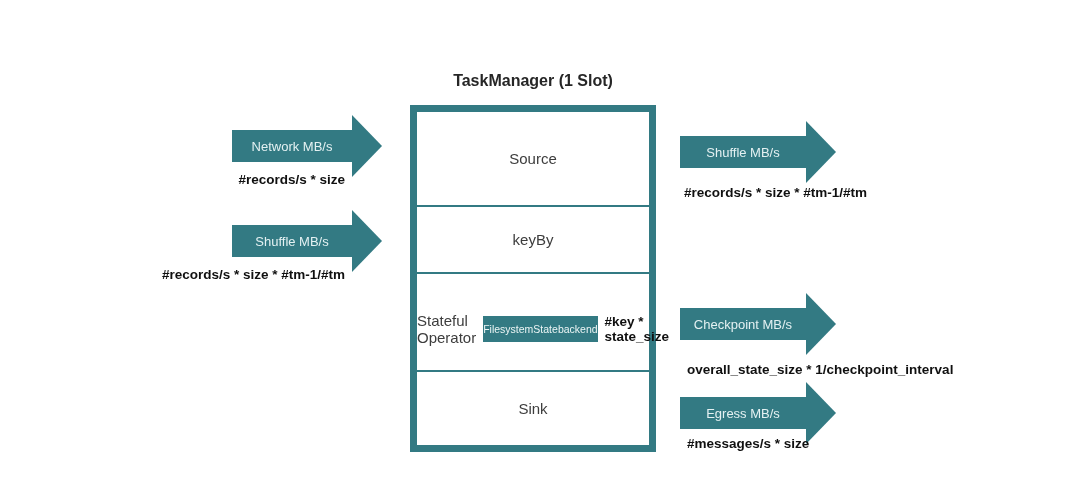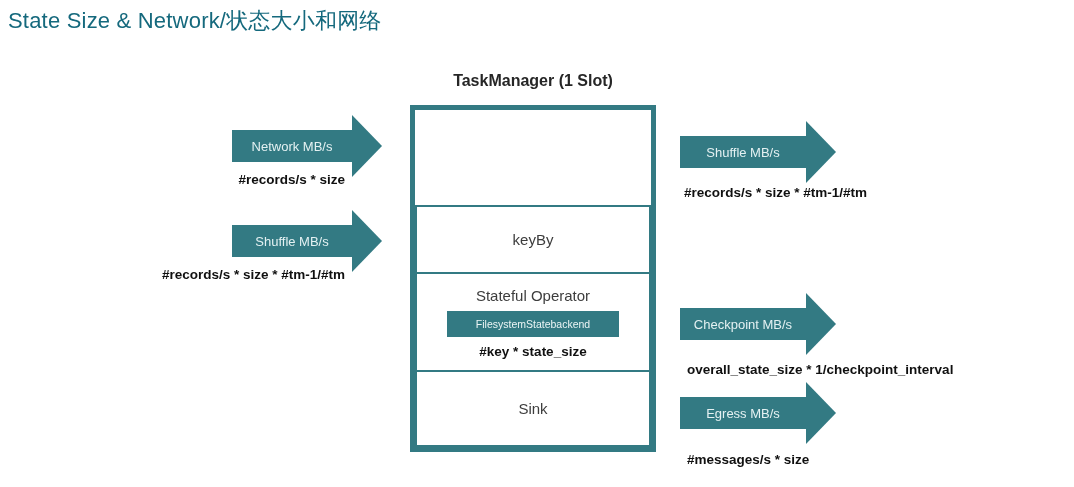--- a/index.html
+++ b/index.html
@@ -27,21 +27,21 @@
     border:5px solid var(--accent);box-sizing:border-box;background:#fff;
   }
   .op-box{
     position:absolute;left:415px;width:236px;box-sizing:border-box;
     border:2px solid var(--accent);background:#fff;
     display:flex;align-items:center;justify-content:center;
     font-size:15px;color:var(--label);
   }
   #op-source{top:110px;height:97px;}
   #op-keyby{top:205px;height:69px;}
-  #op-stateful{top:272px;height:100px;flex-direction:column;justify-content:flex-start;padding-top:13px;gap:7px;}
+  #op-stateful{top:272px;height:100px;flex-direction:row;justify-content:flex-start;padding-top:13px;gap:7px;}
   #op-sink{top:370px;height:77px;}
   .backend-chip{
     background:var(--accent);color:#ecf5f5;font-size:10.5px;
     width:172px;height:26px;display:flex;align-items:center;justify-content:center;
     white-space:nowrap;
   }
   .state-formula{font-weight:700;font-size:13.5px;color:var(--formula);}
   .arrow{position:absolute;display:flex;align-items:center;}
   .arrow-rect{
     flex:1;height:32px;background:var(--accent);color:var(--arrowText);
@@ -59,33 +59,35 @@
   #arrow-checkpoint{left:680px;top:293px;width:156px;}
   #arrow-egress{left:680px;top:382px;width:156px;}
   .formula{
     position:absolute;font-weight:700;font-size:13.5px;color:var(--formula);
     white-space:nowrap;
   }
   #f-ingress{right:729px;top:172px;text-align:right;}
   #f-shuffle-in{right:729px;top:267px;text-align:right;}
   #f-shuffle-out{left:684px;top:185px;}
   #f-checkpoint{left:687px;top:342px;margin-top:20px;}
-  #f-egress{left:687px;top:452px;}
+  #f-egress{left:687px;top:436px;}
 </style>
 </head>
 <body>
 
 <div class="canvas">
 
-  <div class="slide-title">State Size &amp; Network/状态大小和网络</div>
 
   <div class="tm-label">TaskManager (1 Slot)</div>
 
   <div class="tm-box"></div>
 
+  <div class="op-box" id="op-source">
+    <span>Source</span>
+  </div>
 
   <div class="op-box" id="op-keyby">
     <span>keyBy</span>
   </div>
 
   <div class="op-box" id="op-stateful">
     <span>Stateful Operator</span>
     <div class="backend-chip">FilesystemStatebackend</div>
     <div class="state-formula">#key * state_size</div>
   </div>

